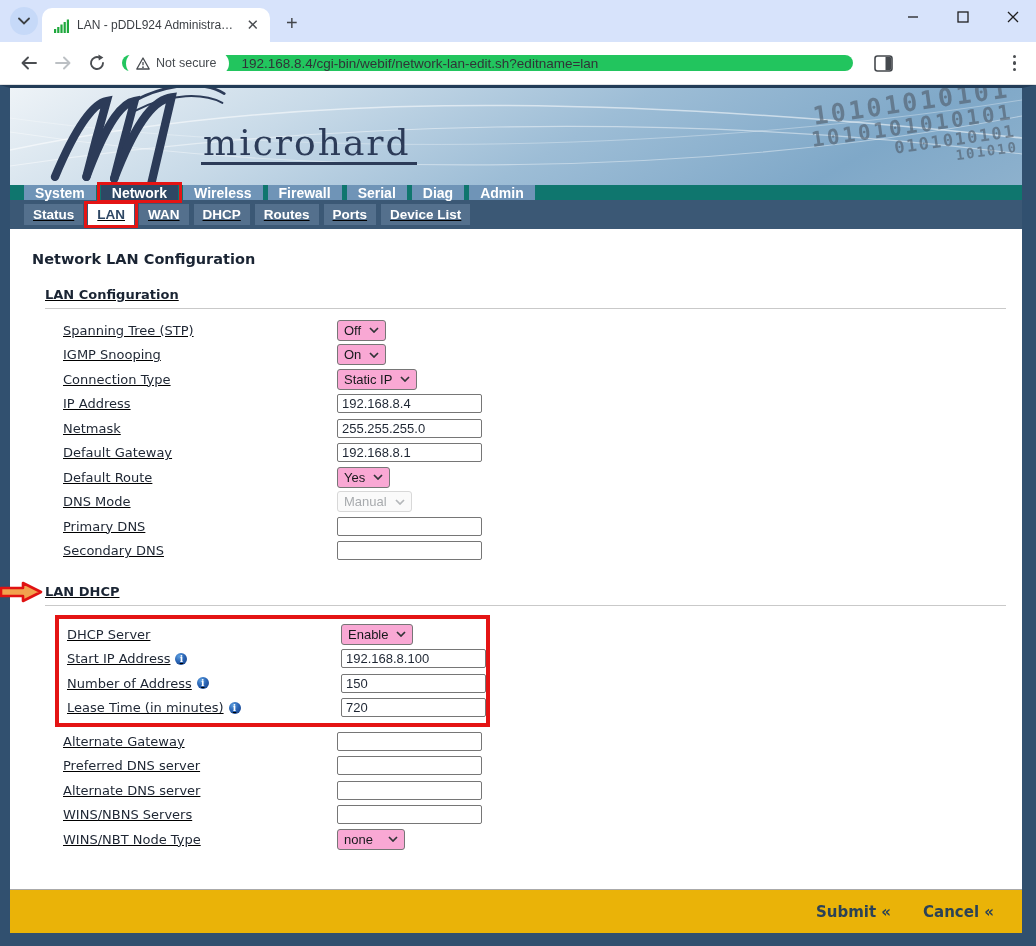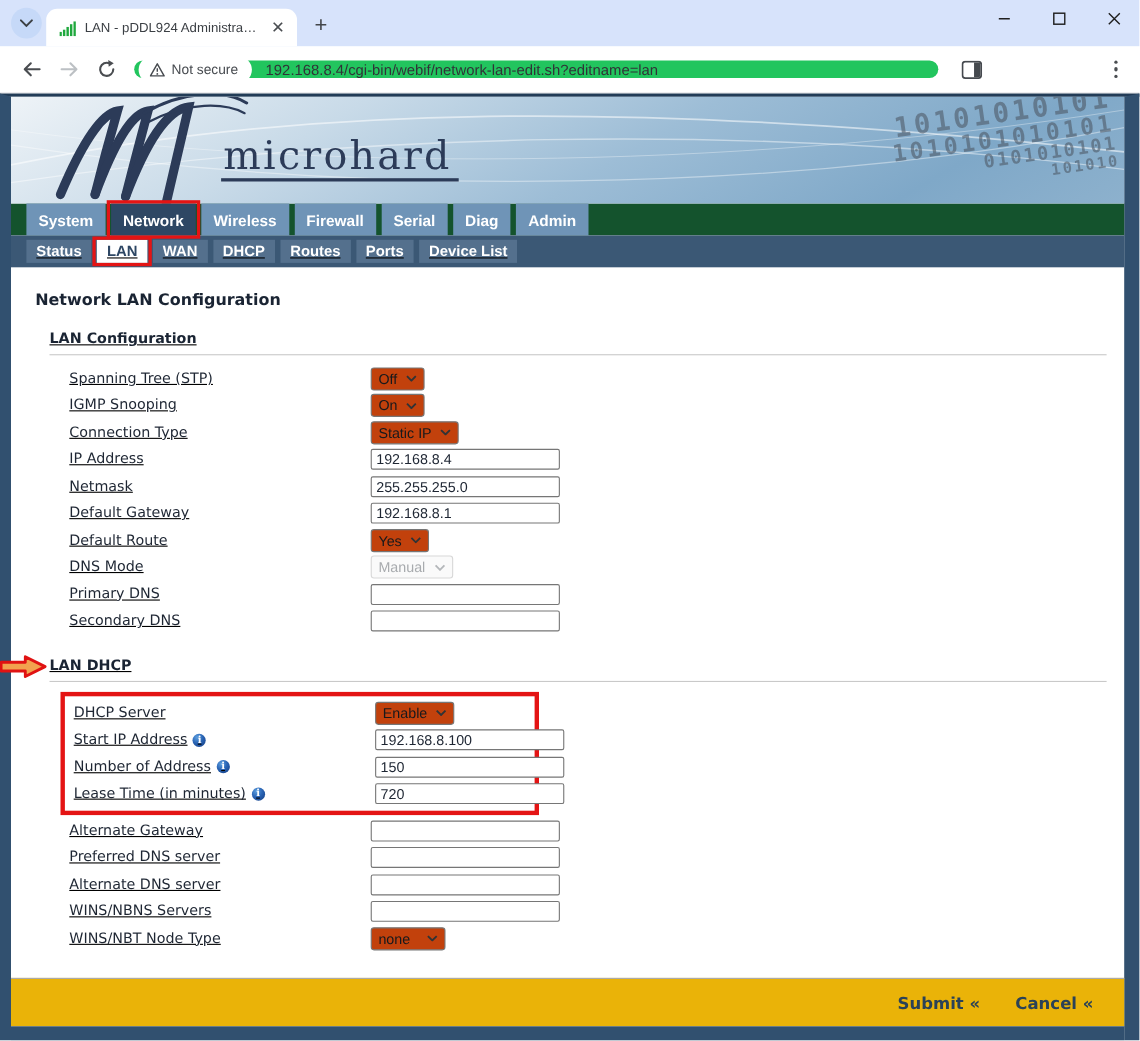--- a/index.html
+++ b/index.html
@@ -43,21 +43,21 @@
   .logo-m { margin-bottom:-6px; }
   .logo-text { font-family:"DejaVu Serif", serif; font-size:36px; color:#2c3b58; letter-spacing:2px;
     border-bottom:3px solid #2c3b58; padding:0 6px 1px 2px; margin:0 0 17px -26px; line-height:1; }
   .binary { position:absolute; right:8px; top:2px; transform:rotate(-8deg); text-align:right;
     color:rgba(78,90,103,0.60); font-weight:bold; font-family:"DejaVu Sans Mono", monospace; line-height:1.02; }
   .binary .b0 { font-size:25px; letter-spacing:3px; }
   .binary .b1 { font-size:21px; letter-spacing:3px; }
   .binary .b2 { font-size:17px; letter-spacing:2px; }
   .binary .b3 { font-size:14px; letter-spacing:2px; }
 
-  .main-nav { height:29px; background:#14532d; display:flex; gap:5px; padding-left:14px; }
+  .main-nav { height:15px; background:#0f766e; display:flex; gap:5px; padding-left:14px; }
   .main-tab { background:#6f94b7; color:#fff; font-weight:bold; font-size:14px; display:flex;
     align-items:center; padding:0 11px; position:relative; cursor:pointer; }
   .main-tab.active { background:#2e4764; }
   .sub-nav { height:29px; background:#3b5875; display:flex; gap:5px; padding-left:14px; align-items:center;text-decoration:underline; }
   .sub-tab { background:#54708d; color:#fff; font-weight:bold; font-size:13.5px; padding:3px 9px;
     position:relative; cursor:pointer; }
   .sub-tab.active { background:#fff; color:#2e4764; }
   .red-outline { position:absolute; left:-4px; right:-4px; top:-3px; bottom:-3px;
     border:3px solid #e41414; pointer-events:none; }
 
@@ -69,24 +69,24 @@
   .rule { height:1px; background:#c9c9c9; margin:6px 8px 9px 13px; }
   .annotation-arrow { position:absolute; left:-46px; top:-3px; }
 
   .form-row { margin-left:31px; display:grid; grid-template-columns:250px 1fr; align-items:center;
     min-height:24.5px; font-size:13px; color:#1e2633;gap:24px; }
   .row-label { display:flex; align-items:center; gap:4px; }
   .info-icon { width:12px; height:12px; border-radius:50%; margin-left:1px;
     background:radial-gradient(circle at 35% 28%, #5c9fe0 0%, #2a64b4 45%, #123a80 100%);
     color:#fff; font-size:9px; font-weight:bold; font-family:"DejaVu Serif", serif;
     display:inline-flex; align-items:center; justify-content:center; cursor:pointer; }
-  .field-input { width:172px; height:19px; border:1px solid #767676; border-radius:2px;
+  .field-input { width:145px; height:19px; border:1px solid #767676; border-radius:2px;
     font-size:13px; font-family:"Liberation Sans", sans-serif; padding:1px 4px; color:#1e2633; background:#fff; }
   .select { display:inline-flex; align-items:center; gap:8px; border:1px solid #767676; border-radius:3px;
-    background:#c2410c; padding:2px 6px; font-size:13px; font-family:"Liberation Sans", sans-serif;
+    background:#f9a8d4; padding:2px 6px; font-size:13px; font-family:"Liberation Sans", sans-serif;
     color:#17191c; cursor:pointer; width:max-content; }
   .select.wide { min-width:68px; justify-content:space-between; }
   .select.disabled { background:#fafafa; border-color:#d8d8d8; color:#a8abae; cursor:default; }
   .select.disabled svg polyline { stroke:#b4b7ba; }
 
   .hl-box { margin:3px 0 2px 23px; width:435px; border:4px solid #e41414; padding:3px 0 3px 4px; }
   .hl-box .form-row { margin-left:4px; }
 
   .footer-bar { height:44px; background:#eab308; border-top:1px solid #aaaaaa; display:flex;
     justify-content:flex-end; align-items:center; gap:32px; padding-right:28px;

